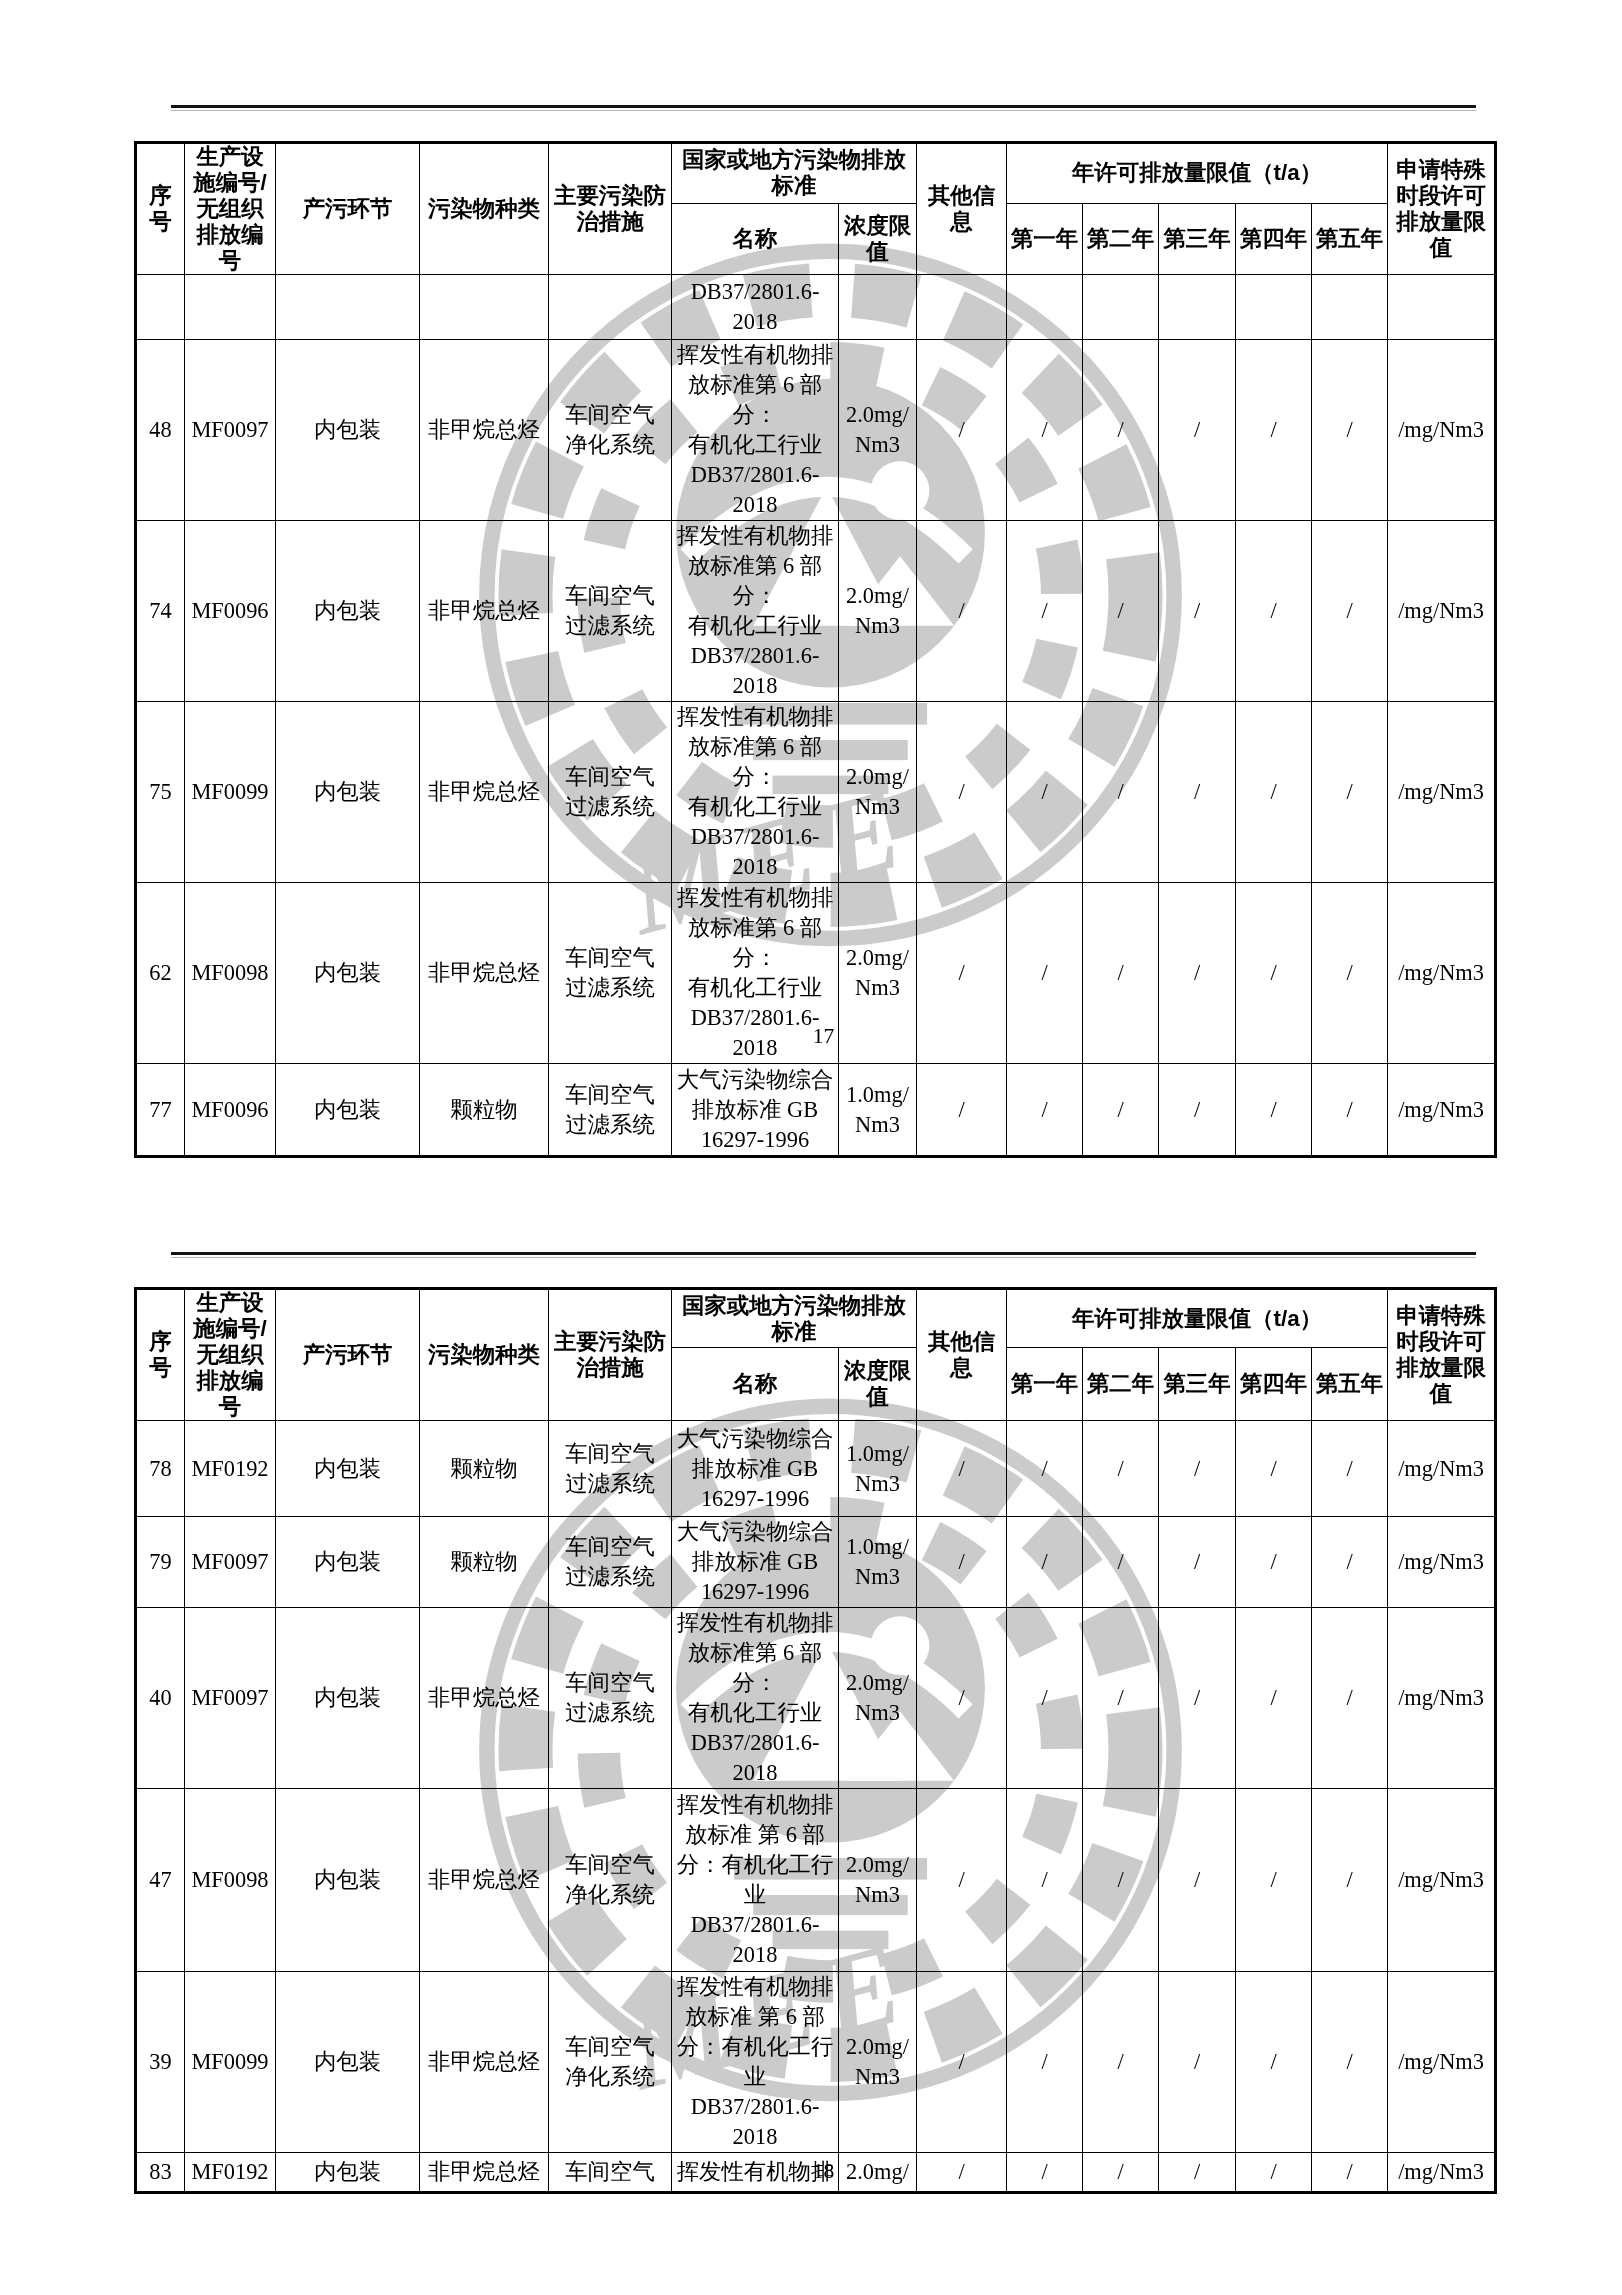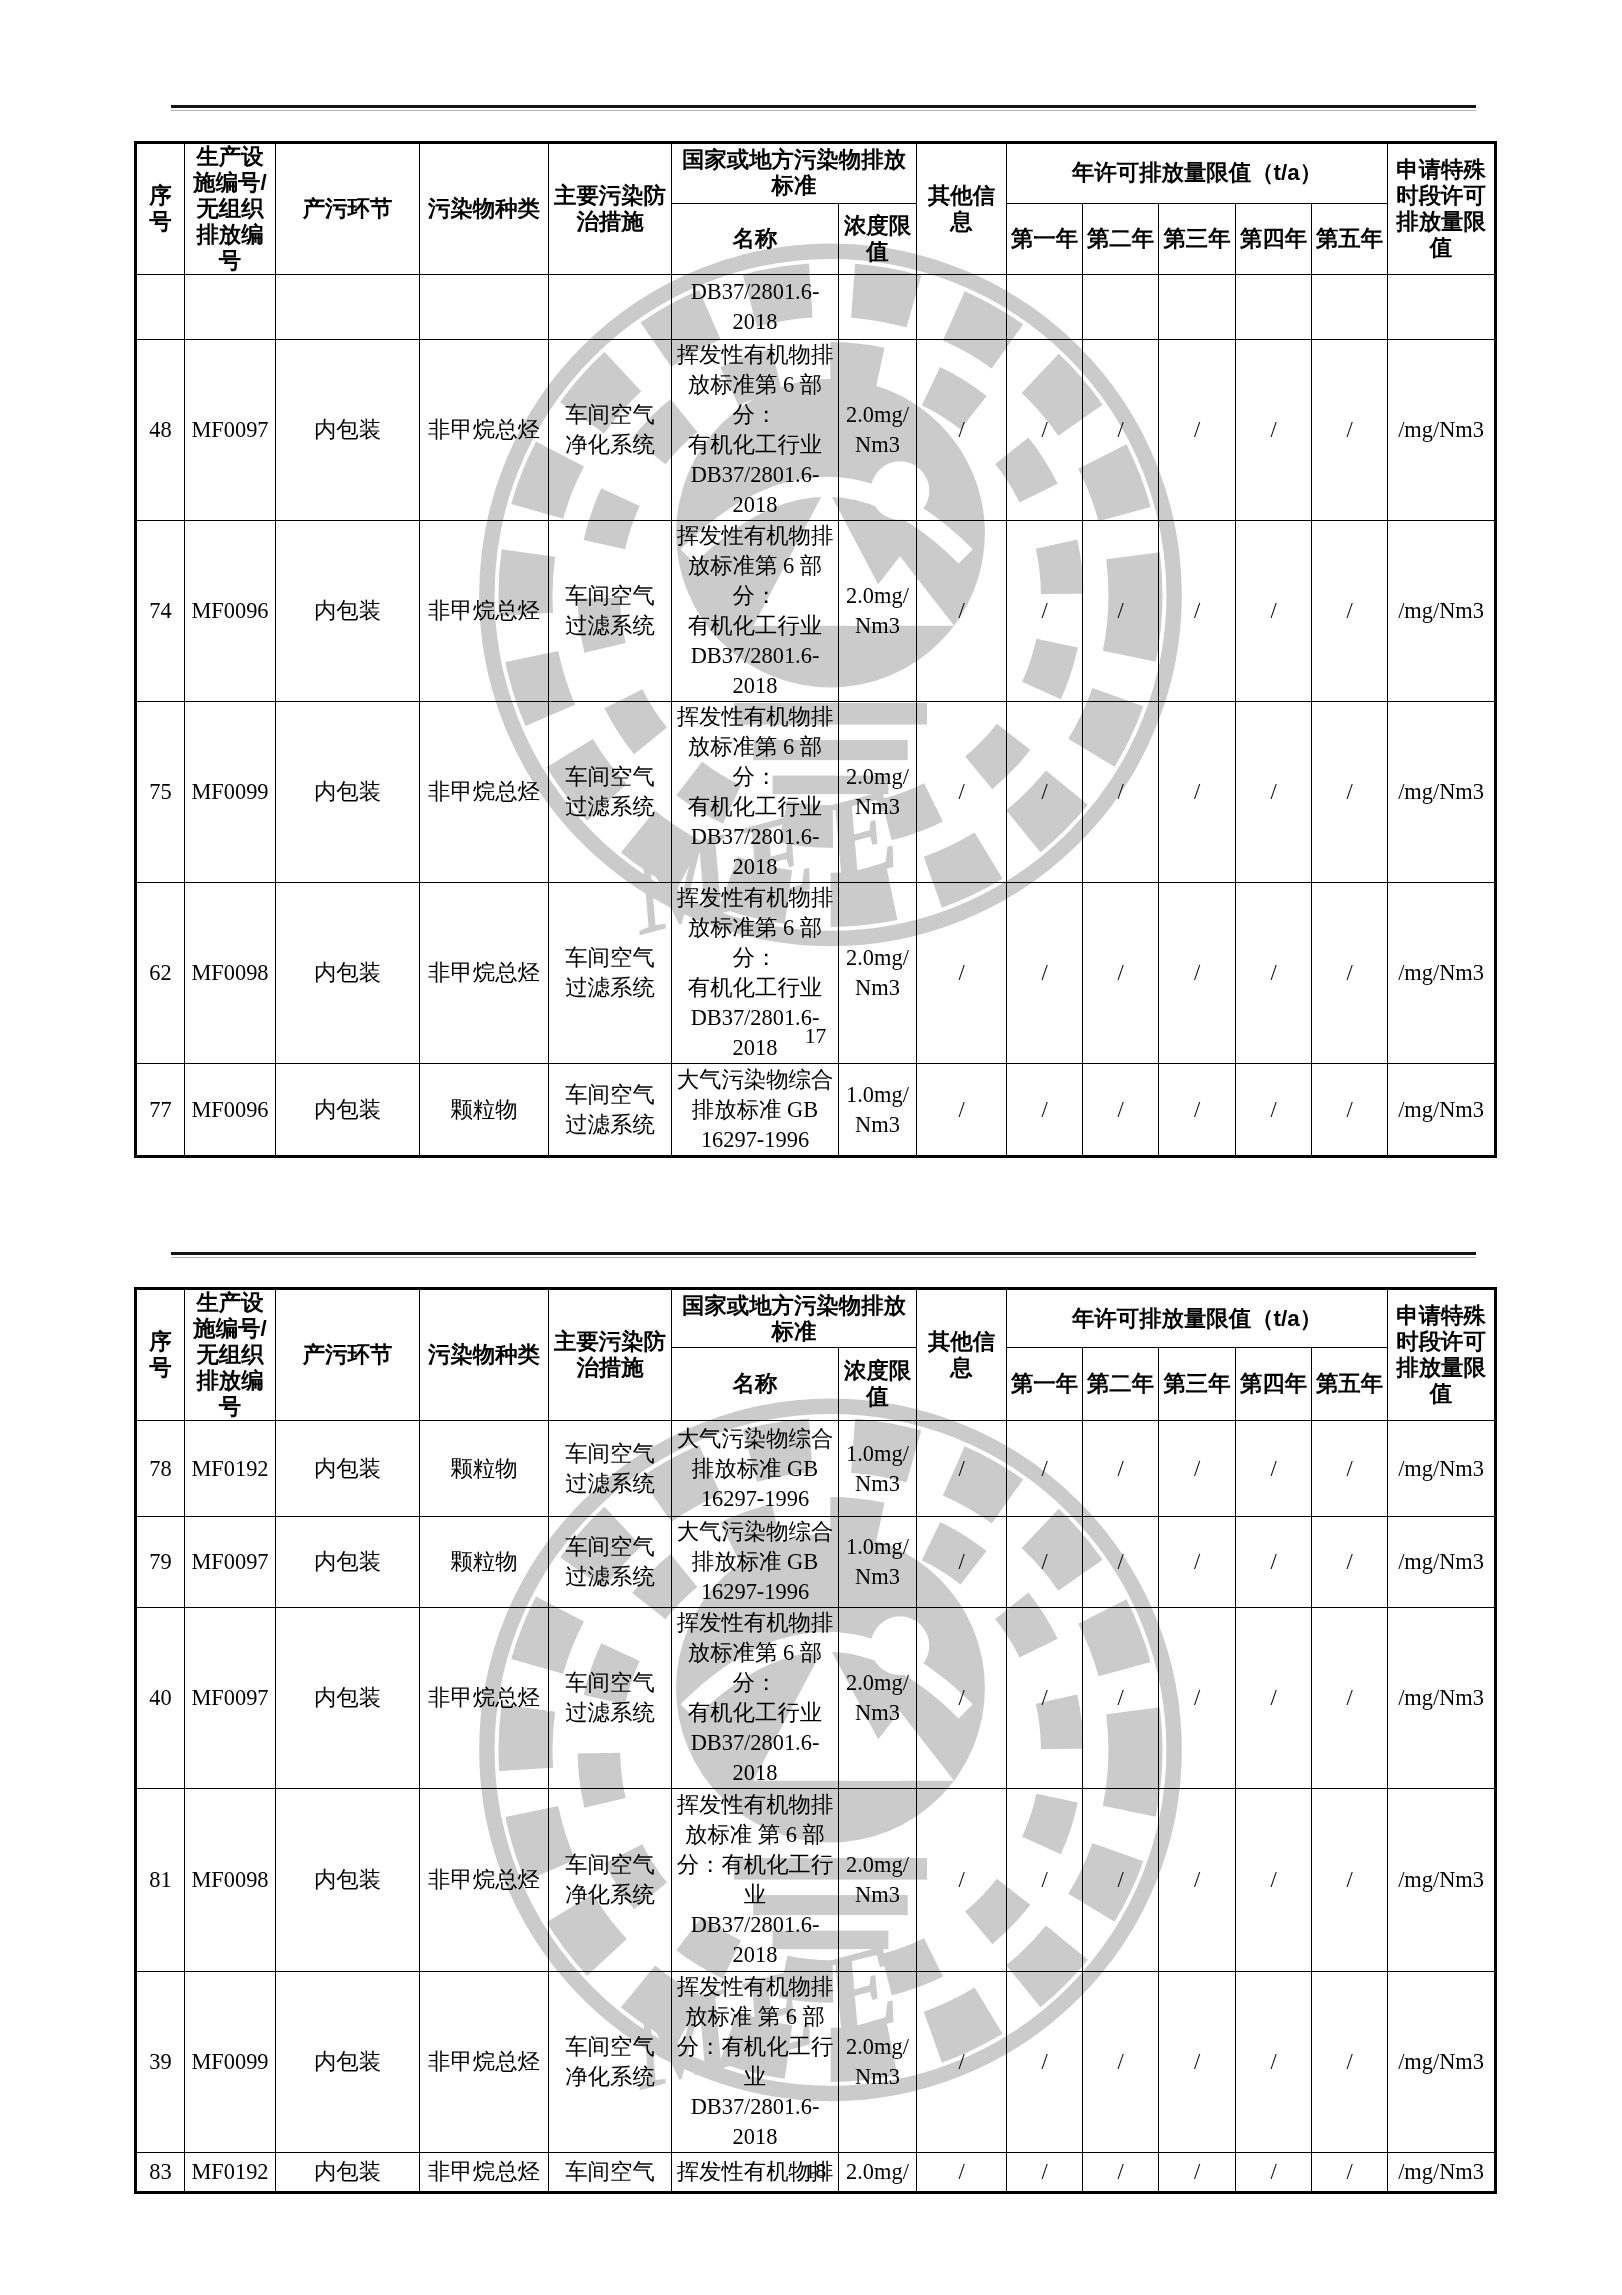--- a/index.html
+++ b/index.html
@@ -22,21 +22,21 @@
   }
   table.permit{border:3.9px solid #000;}
   th{
     font-family:"Liberation Sans","DejaVu Sans",sans-serif;font-weight:700;
     font-size:22.4px;line-height:26px;word-break:break-all;white-space:pre-line;
   }
   td{
     font-size:22.4px;line-height:30px;white-space:pre-line;word-break:break-all;
   }
   .pagenum{
-    position:absolute;left:134px;width:1363px;text-align:center;
+    position:absolute;left:142px;width:1363px;text-align:center;
     font-size:21.6px;z-index:1;
   }
   
   .h56{height:43px}.h82{height:63px}.h85{height:66px}
   .h84{height:65px}.h195{height:151px}.h200{height:154px}.h196{height:151px}
   .h198{height:153px}.h121{height:93px}.h124{height:96px}.h117{height:90px}
   .h197{height:152px}.h237{height:183px}.h234{height:181px}.h52{height:40px}
   .t1{top:141px}.t2{top:1287px}
   .wm1{top:201px}.wm2{top:1356px}
   .r1{top:105px}.r2{top:1252px}
@@ -359,21 +359,21 @@
 Nm3</td>
     <td>/</td>
     <td>/</td>
     <td>/</td>
     <td>/</td>
     <td>/</td>
     <td>/</td>
     <td>/mg/Nm3</td>
   </tr>
   <tr class="h237">
-    <td>81</td>
+    <td>47</td>
     <td>MF0098</td>
     <td>内包装</td>
     <td>非甲烷总烃</td>
     <td>车间空气
 净化系统</td>
     <td>挥发性有机物排
 放标准 第 6 部
 分：有机化工行
 业
 DB37/2801.6-

